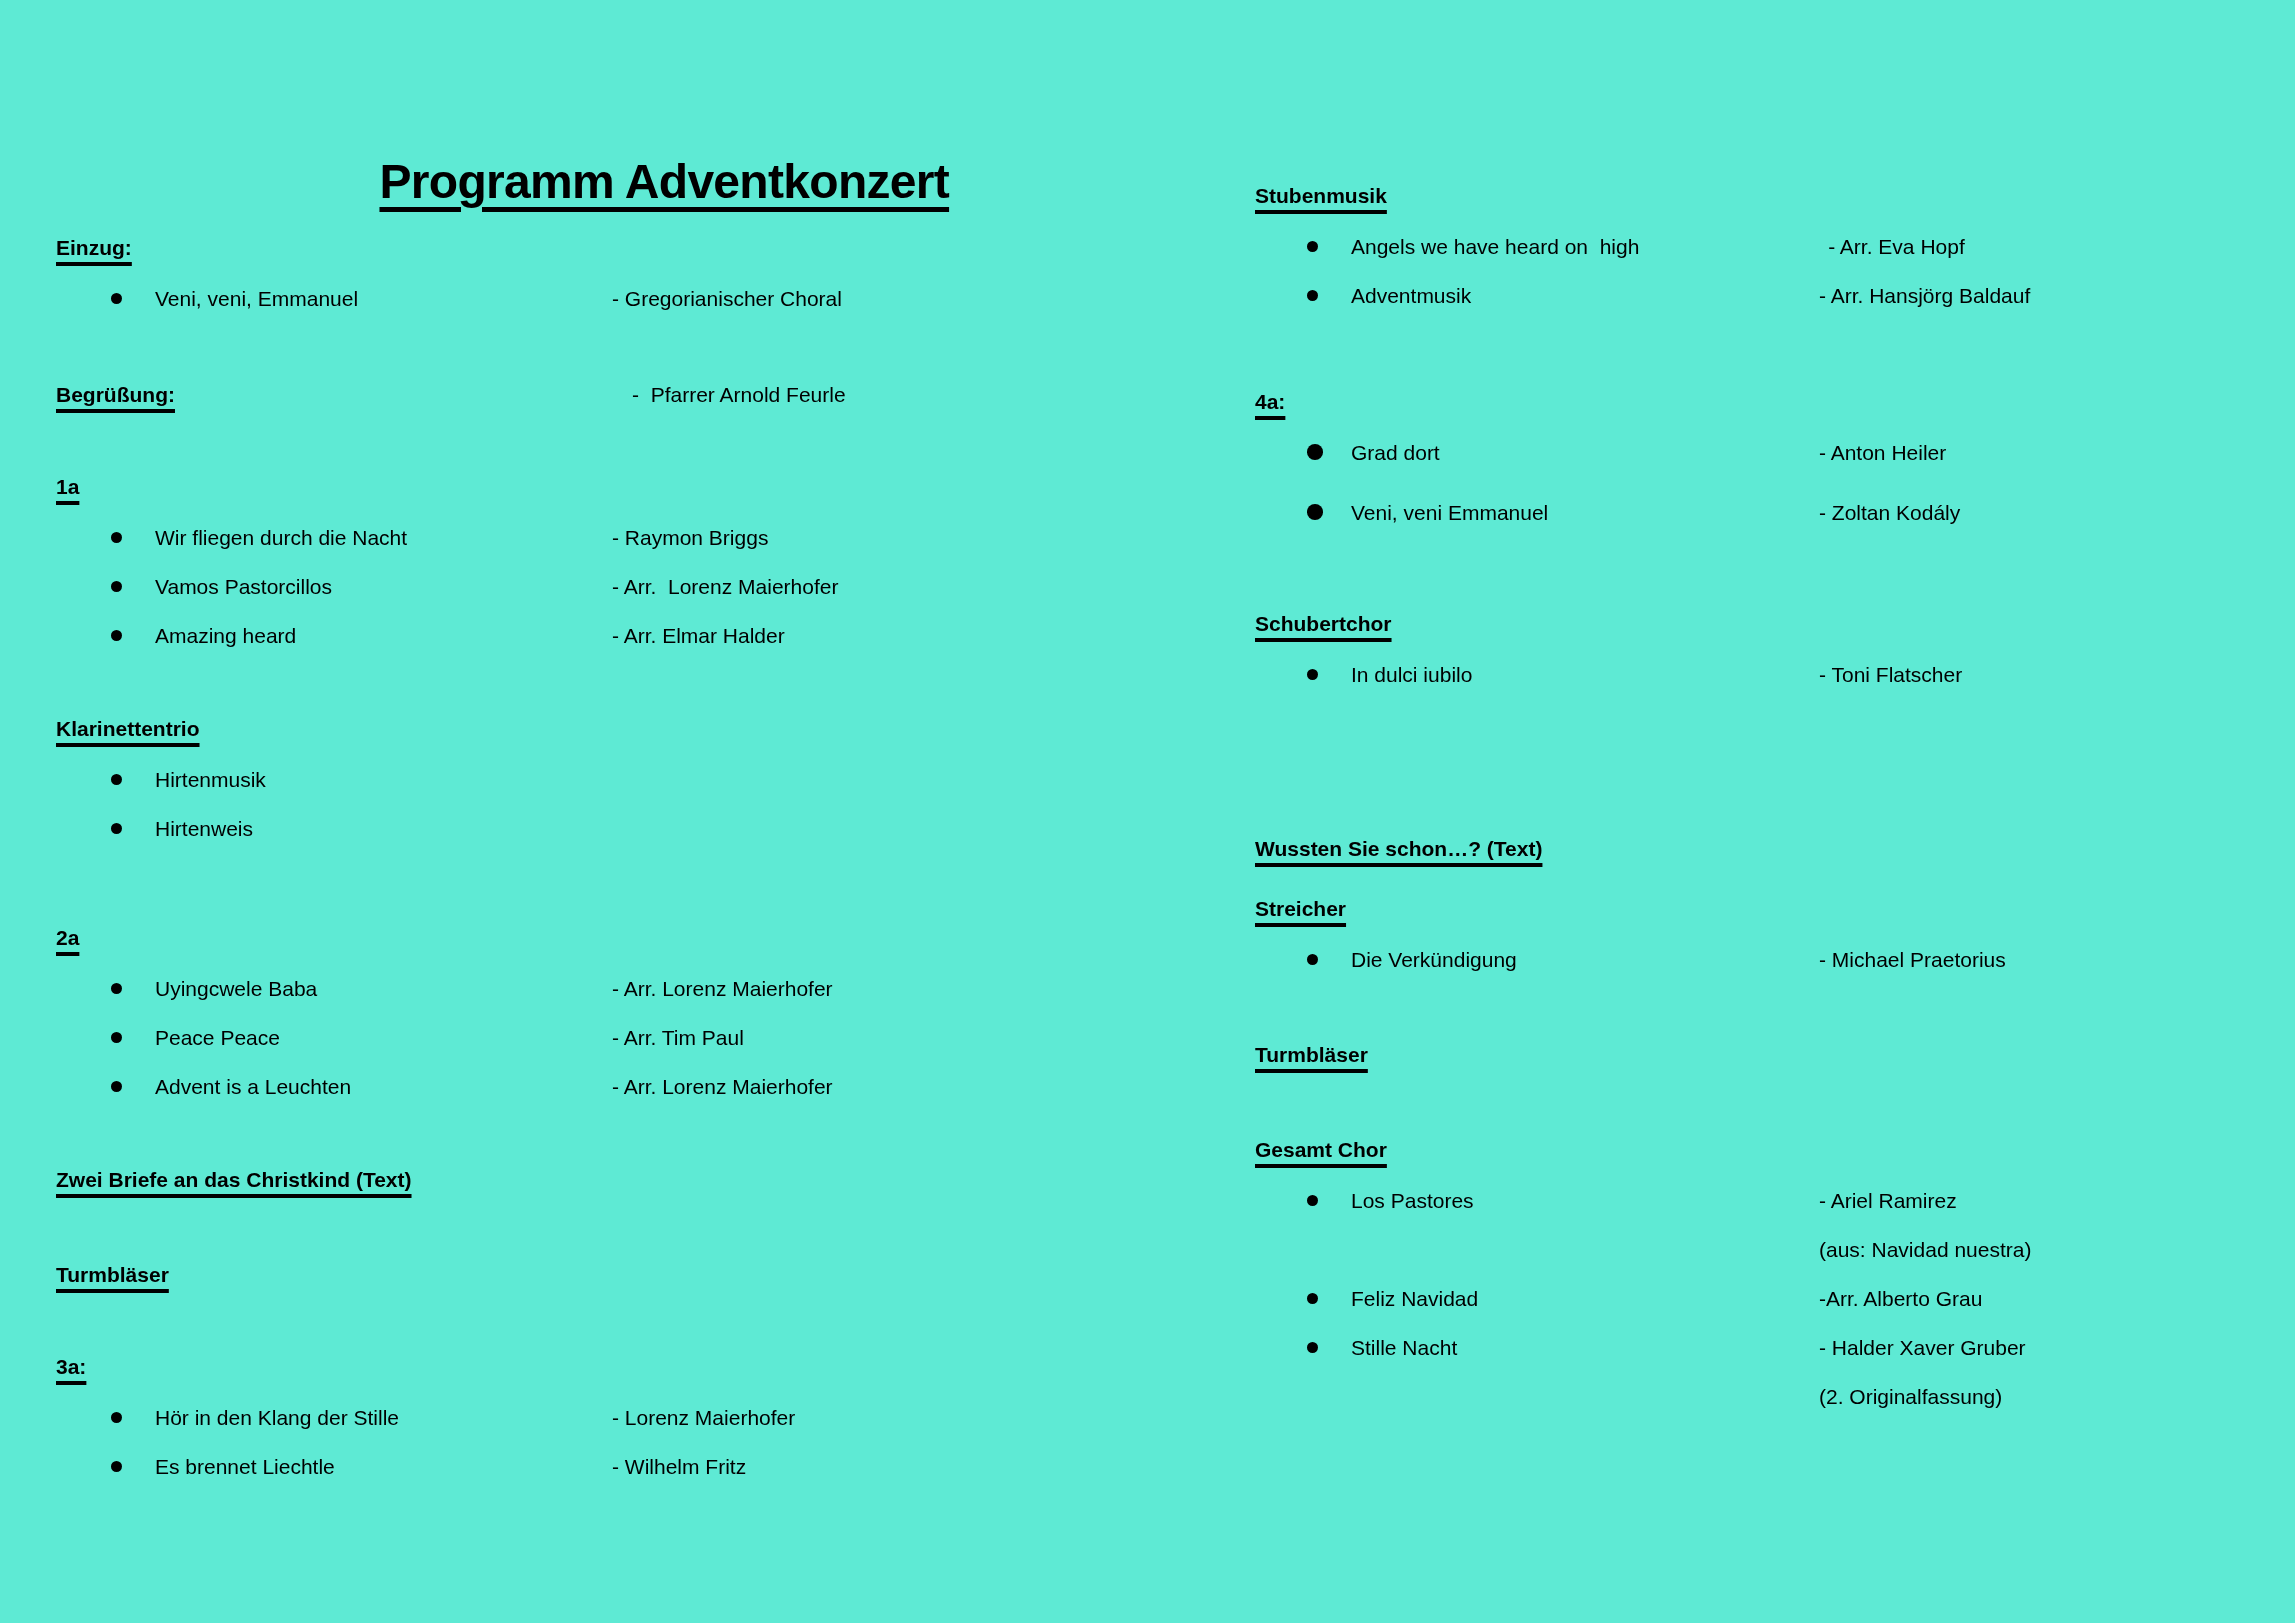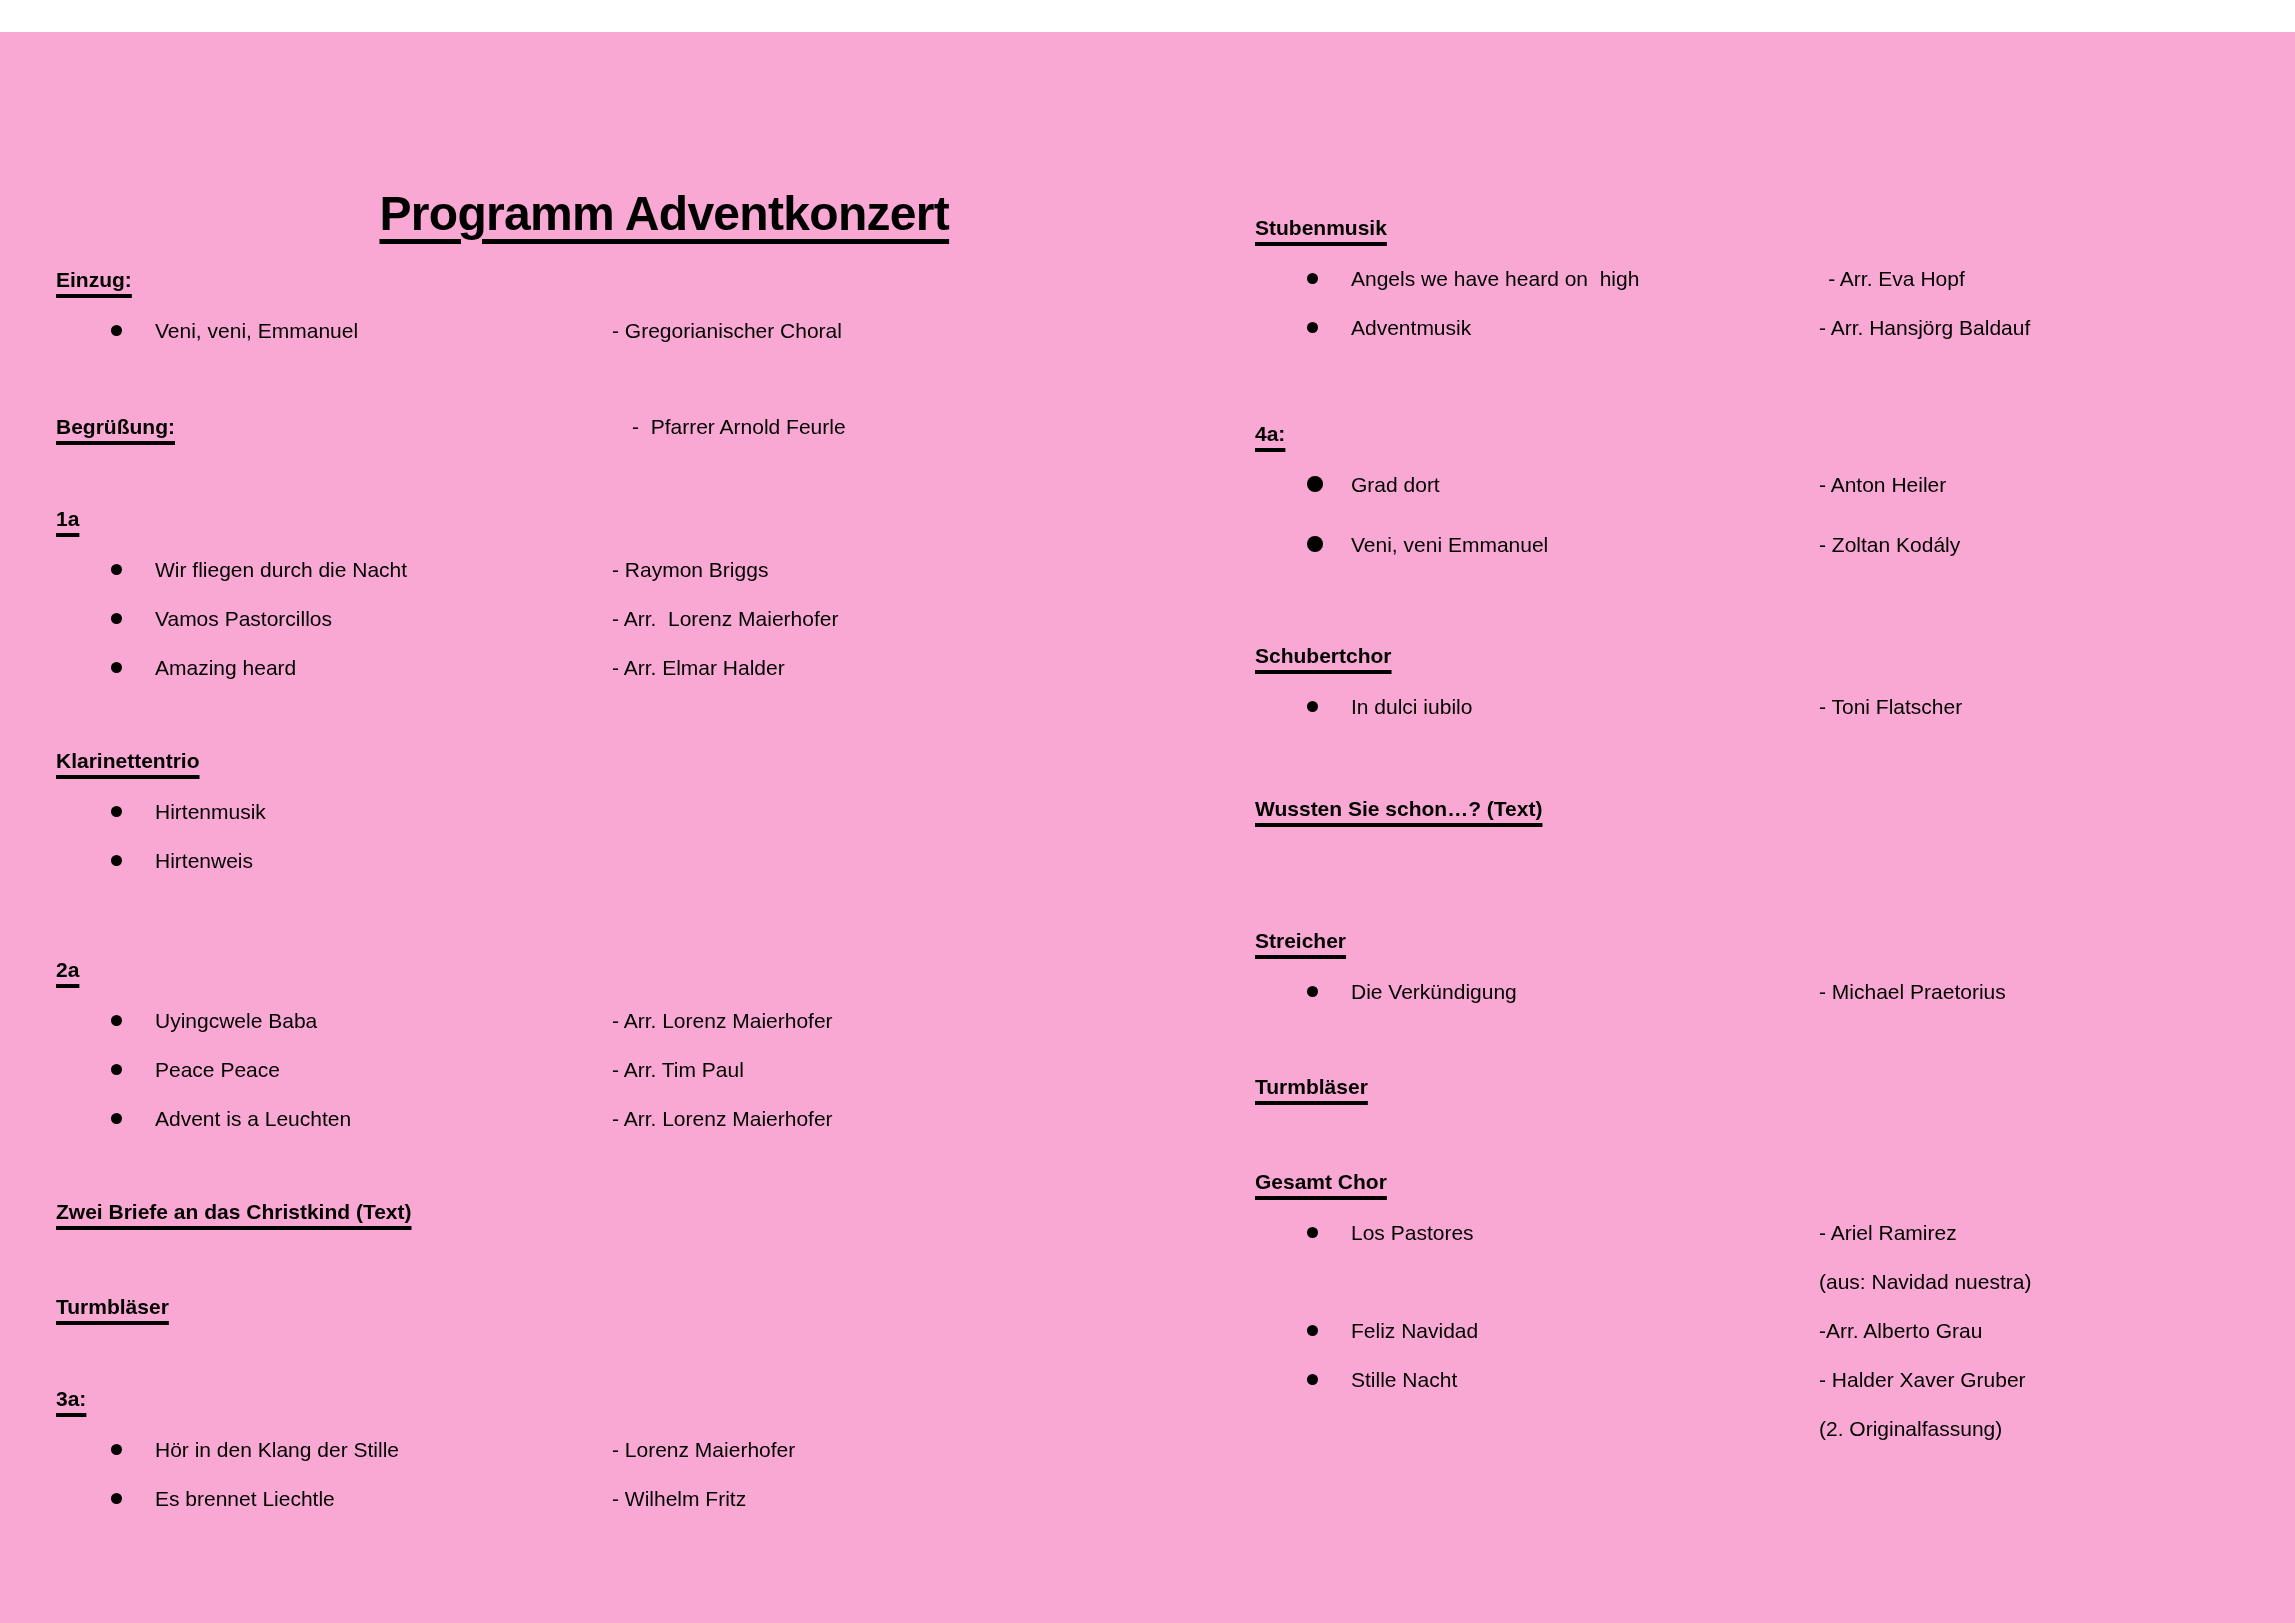--- a/index.html
+++ b/index.html
@@ -4,21 +4,21 @@
 <style>
   html, body { margin: 0; padding: 0; }
   body {
     width: 2295px; height: 1623px;
     background: #ffffff;
     font-family: "Liberation Sans", sans-serif;
     color: #000000;
     position: relative;
     overflow: hidden;
   }
-  .page { position: absolute; inset: 0; background: #f9a8d4; margin-top: 32px; }
+  .page { position: absolute; inset: 0; background: #5eead4; }
 
   .doc-title {
     position: absolute;
     left: 181px; top: 99px; width: 916px;
     text-align: center;
     font-size: 48px; font-weight: bold;
     letter-spacing: -0.7px;
     white-space: pre;
   }
   .doc-title .utext {
@@ -135,21 +135,21 @@
       </div>
       <div class="section big" style="top: 383px;">
         <div class="heading"><span class="htext">4a:</span></div>
         <div class="row"><span class="bullet"></span><span class="song">Grad dort</span><span class="credit">- Anton Heiler</span></div>
         <div class="row"><span class="bullet"></span><span class="song">Veni, veni Emmanuel</span><span class="credit">- Zoltan Kodály</span></div>
       </div>
       <div class="section" style="top: 605px;">
         <div class="heading"><span class="htext">Schubertchor</span></div>
         <div class="row"><span class="bullet"></span><span class="song">In dulci iubilo</span><span class="credit">- Toni Flatscher</span></div>
       </div>
-      <div class="section" style="top: 758px;">
+      <div class="section" style="top: 830px;">
         <div class="heading"><span class="htext">Wussten Sie schon…? (Text)</span></div>
       </div>
       <div class="section" style="top: 890px;">
         <div class="heading"><span class="htext">Streicher</span></div>
         <div class="row"><span class="bullet"></span><span class="song">Die Verkündigung</span><span class="credit">- Michael Praetorius</span></div>
       </div>
       <div class="section" style="top: 1036px;">
         <div class="heading"><span class="htext">Turmbläser</span></div>
       </div>
       <div class="section" style="top: 1131px;">

